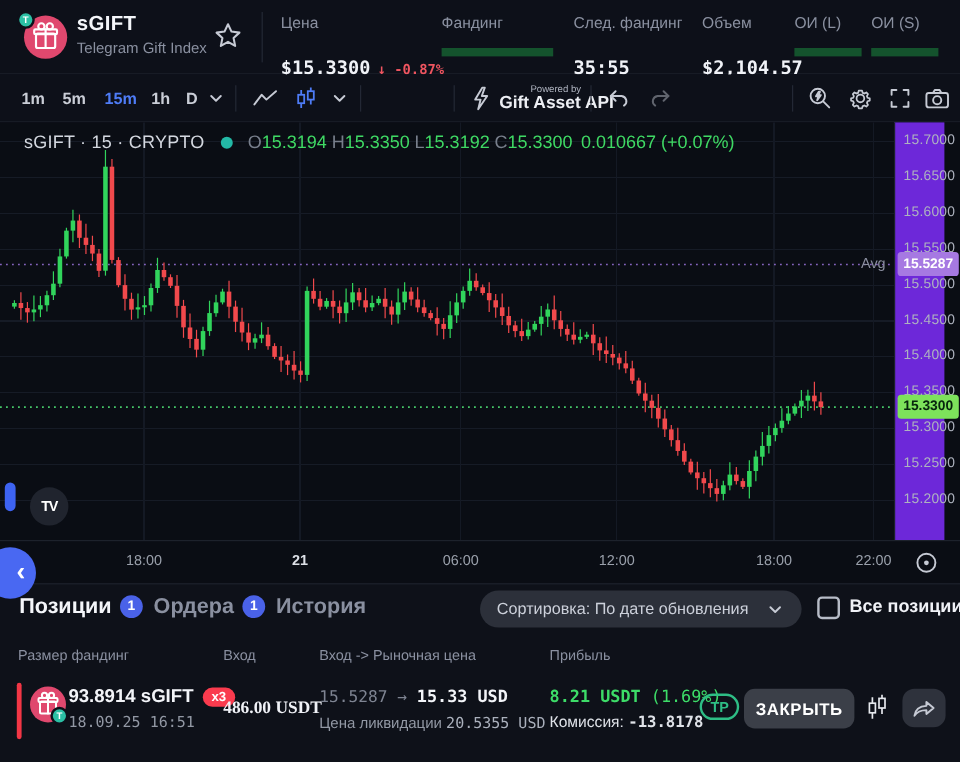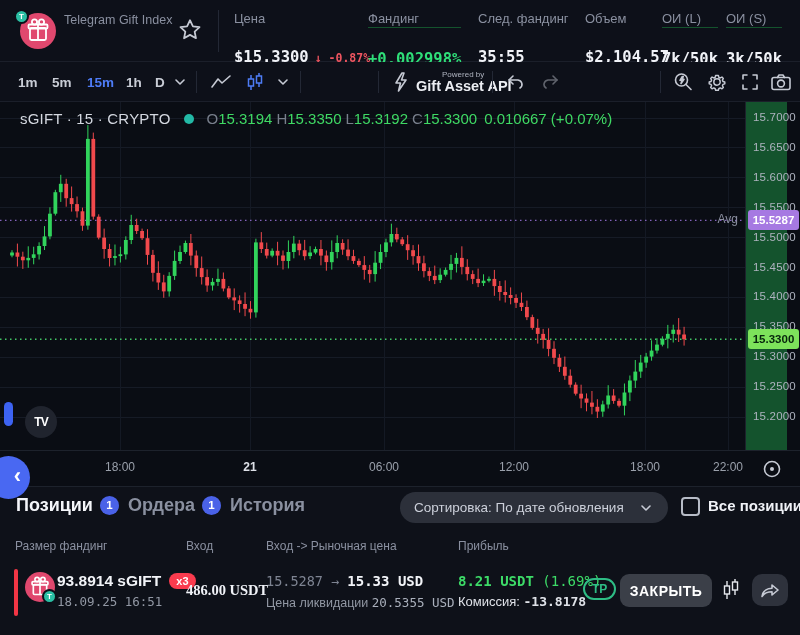--- a/index.html
+++ b/index.html
@@ -14,21 +14,21 @@
   .coin-circle { position:absolute; left:4px; top:2px; width:36px; height:36px; border-radius:50%; background:#e0486e; }
   .coin-badge { position:absolute; left:-2px; top:-2px; width:15px; height:15px; border-radius:50%; background:#2bbfa4; border:2px solid #0d1019; color:#fff; font-size:8px; font-weight:bold; text-align:center; line-height:11px; }
   .coin-badge.br { left:auto; top:auto; right:-2px; bottom:-2px; }
   .hdr-titles { position:absolute; left:64px; top:10px; }
   .hdr-symbol { font-size:17px; font-weight:bold; color:#f4f6fa; letter-spacing:.3px; }
   .hdr-sub { font-size:12.5px; color:#8a90a0; margin-top:3px; }
   .star-btn { position:absolute; left:176px; top:17px; width:28px; height:28px; background:none; border:none; cursor:pointer; }
   .vdiv { position:absolute; left:218px; top:10px; width:1px; height:42px; background:#232835; }
   .stat { position:absolute; top:11px; }
   .stat .lab { font-size:13px; color:#8a90a0; white-space:nowrap; }
-  .stat .lab.und { border-bottom:1px solid #14532d; padding-bottom:1px; }
+  .stat .lab.und { border-bottom:7px solid #14532d; padding-bottom:14px; }
   .stat .val { font-size:15.5px; font-weight:bold; color:#f0f2f7; margin-top:22px; white-space:nowrap; font-family:"DejaVu Sans Mono", monospace; }
   .delta { font-size:11.5px; color:#ef5560; font-weight:bold; margin-left:6px; font-family:"DejaVu Sans Mono", monospace; }
   .green-val { color:#2fdf79 !important; }
 
   
   .tb { position:absolute; top:62px; left:0; width:800px; height:40px; background:#0d1019; border-bottom:1px solid #1b1f2a; }
   .tb-item { position:absolute; top:0; height:40px; display:flex; align-items:center; color:#c9cdd6; font-size:13.5px; cursor:pointer; }
   .tb-sep { position:absolute; top:9px; width:1px; height:22px; background:#232835; }
   .intv { font-weight:bold; }
   .intv.active { color:#4e7cf6; }
@@ -40,21 +40,21 @@
   
   .chart { position:absolute; top:102px; left:0; width:800px; height:348px; background:#0a0d14; }
   .chart svg.plot { position:absolute; left:0; top:0; }
   .legend { position:absolute; left:20px; top:8px; display:flex; align-items:center; gap:7px; font-size:15px; z-index:5; }
   .legend .sym { color:#d4d8e0; letter-spacing:.2px; }
   .legend .dot { width:10px; height:10px; border-radius:50%; background:#23b9a6; margin:0 6px; }
   .legend .k { color:#787f8c; }
   .legend .v { color:#3fd964; margin-right:4px; }
   .legend .chg { color:#3fd964; margin-left:3px; }
   .avg-float-label { position:absolute; right:62px; font-size:12px; color:#8b8fa0; z-index:4; }
-  .yaxis { position:absolute; left:745px; top:0; width:42px; height:348px; border-left:1px solid #1d222c; background:#14532d; }
+  .yaxis { position:absolute; left:745px; top:0; width:42px; height:348px; border-left:1px solid #1d222c; background:#6d28d9; }
   .ytick { position:absolute; left:7px; font-size:11.5px; color:#aeb3bf; letter-spacing:.2px; }
   .ybadge { position:absolute; left:2px; width:51px; height:20px; border-radius:3px; font-size:11.5px; font-weight:bold; text-align:center; line-height:20px; z-index:6; }
   .tv-logo { position:absolute; left:25px; top:304px; width:32px; height:32px; border-radius:50%; background:#20242e; color:#fff; font-weight:bold; font-size:12px; text-align:center; line-height:32px; letter-spacing:-1px; }
   .side-pill { position:absolute; left:4px; top:300px; width:9px; height:24px; border-radius:5px; background:#3d63f2; }
 
   
   .taxis { position:absolute; top:450px; left:0; width:800px; height:36px; background:#0a0d14; border-top:1px solid #1d222c; overflow:hidden; }
   .tlab { position:absolute; top:9px; transform:translateX(-50%); font-size:12px; color:#9aa0ab; white-space:nowrap; }
   .tlab.b { color:#dde0e7; font-weight:bold; }
   .taxis-icon { position:absolute; right:18px; top:8px; }
@@ -108,20 +108,21 @@
             <rect x="8.5" y="11.5" width="19" height="4" rx="1"></rect>
             <line x1="18" y1="11.5" x2="18" y2="27"></line>
             <circle cx="14.5" cy="9" r="2.6"></circle>
             <circle cx="21.5" cy="9" r="2.6"></circle>
           </g>
         </svg>
       </div>
       <div class="coin-badge">T</div>
     </div>
     <div class="hdr-titles">
+      <div class="hdr-symbol">sGIFT</div>
       <div class="hdr-sub">Telegram Gift Index</div>
     </div>
     <button class="star-btn">
       <svg width="26" height="26" viewBox="0 0 24 24">
           <path class="ico" stroke-width="2" d="M12 3l2.7 5.6 6.1.8-4.5 4.2 1.2 6-5.5-3.1-5.5 3.1 1.2-6L3.2 9.4l6.1-.8z" stroke="#fff"></path>
         </svg>
     </button>
     <div class="vdiv"></div>
 
     <div class="stat" style="left:234px">

